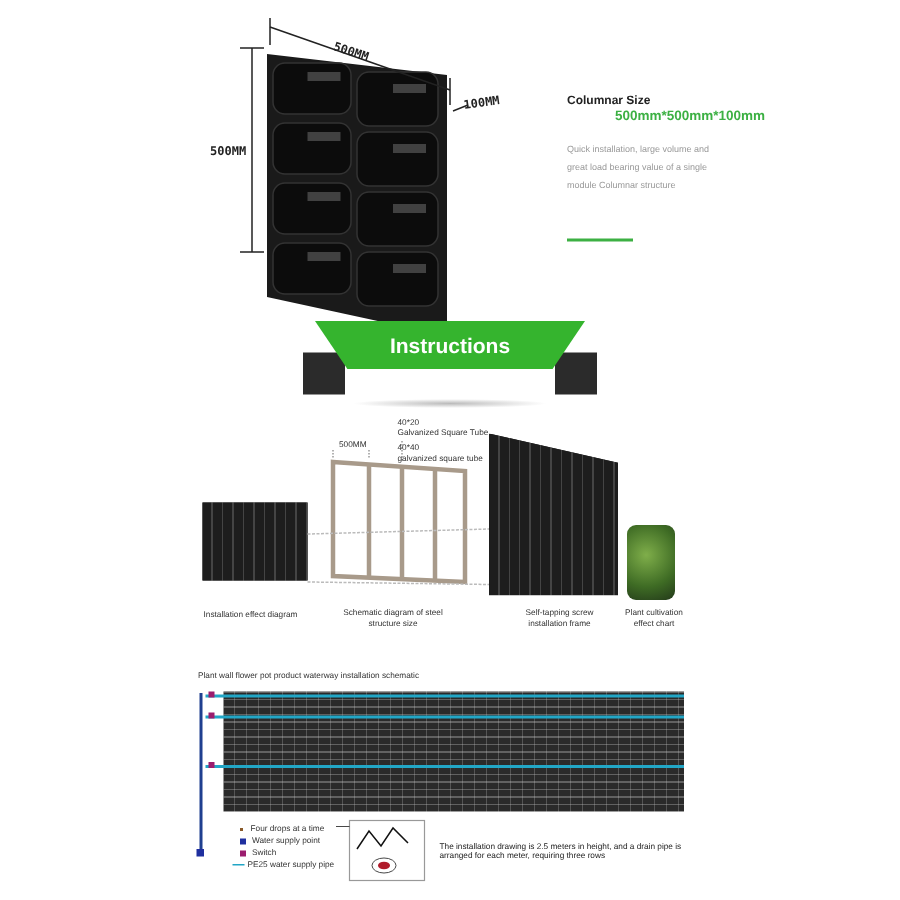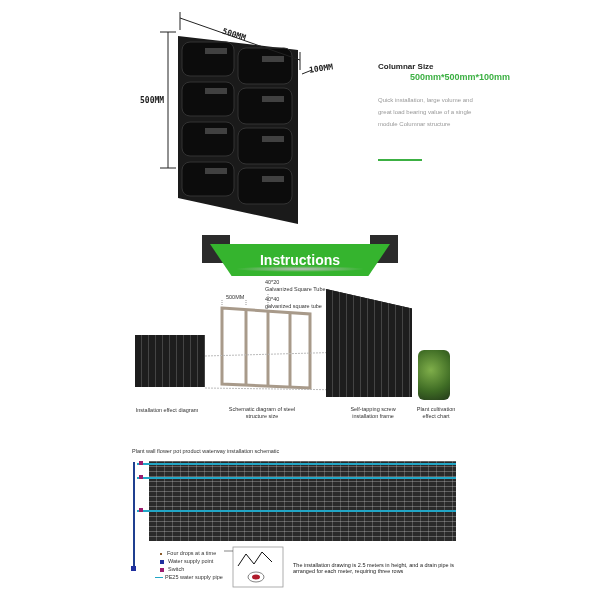--- a/index.html
+++ b/index.html
@@ -8,21 +8,21 @@
   
   .panel{position:absolute;left:170px;top:28px;width:130px;height:190px;}
   .dim{position:absolute;font-family:"DejaVu Sans Mono",monospace;font-size:8px;font-weight:bold;color:#222;letter-spacing:0px;}
   .size-label{left:378px;top:62px;font-size:8px;font-weight:bold;color:#222;}
   .size-val{left:378px;top:72px;font-size:9px;font-weight:bold;color:#3cb043;margin-left:32px;}
   .desc{left:378px;top:94px;width:110px;font-size:6px;line-height:12px;color:#999;}
   .green-rule{left:378px;top:159px;width:44px;height:2px;background:#3cb043;}
   
   .banner-dark-l{left:202px;top:235px;width:28px;height:28px;background:#2b2b2b;}
   .banner-dark-r{left:370px;top:235px;width:28px;height:28px;background:#2b2b2b;}
-  .banner{left:210px;top:244px;width:180px;height:32px;background:#35b42e;clip-path:polygon(0 0,100% 0,88% 100%,12% 100%);display:flex;align-items:center;justify-content:center;color:#fff;font-weight:bold;font-size:14px;}
+  .banner{left:210px;top:214px;width:180px;height:32px;background:#35b42e;clip-path:polygon(0 0,100% 0,88% 100%,12% 100%);display:flex;align-items:center;justify-content:center;color:#fff;font-weight:bold;font-size:14px;}
   .banner-shadow{left:235px;top:266px;width:130px;height:6px;background:radial-gradient(ellipse at center,#bbb 0%,rgba(255,255,255,0) 70%);}
   
   .caption{font-size:5.5px;color:#333;text-align:center;line-height:7px;}
   .grid-dark{background:repeating-linear-gradient(90deg,#1d1d1d 0 6px,#444 6px 7px),#222;}
   
   .ww-title{left:132px;top:448px;font-size:5.5px;color:#333;}
   .ww-grid{left:149px;top:461px;width:307px;height:80px;background:
     repeating-linear-gradient(0deg,rgba(255,255,255,0.0) 0 4px,rgba(200,200,200,0.35) 4px 5px),
     repeating-linear-gradient(90deg,#2a2a2a 0 7px,#555 7px 8px);}
   .pipe-h{position:absolute;height:1.5px;background:#22a6c6;}

